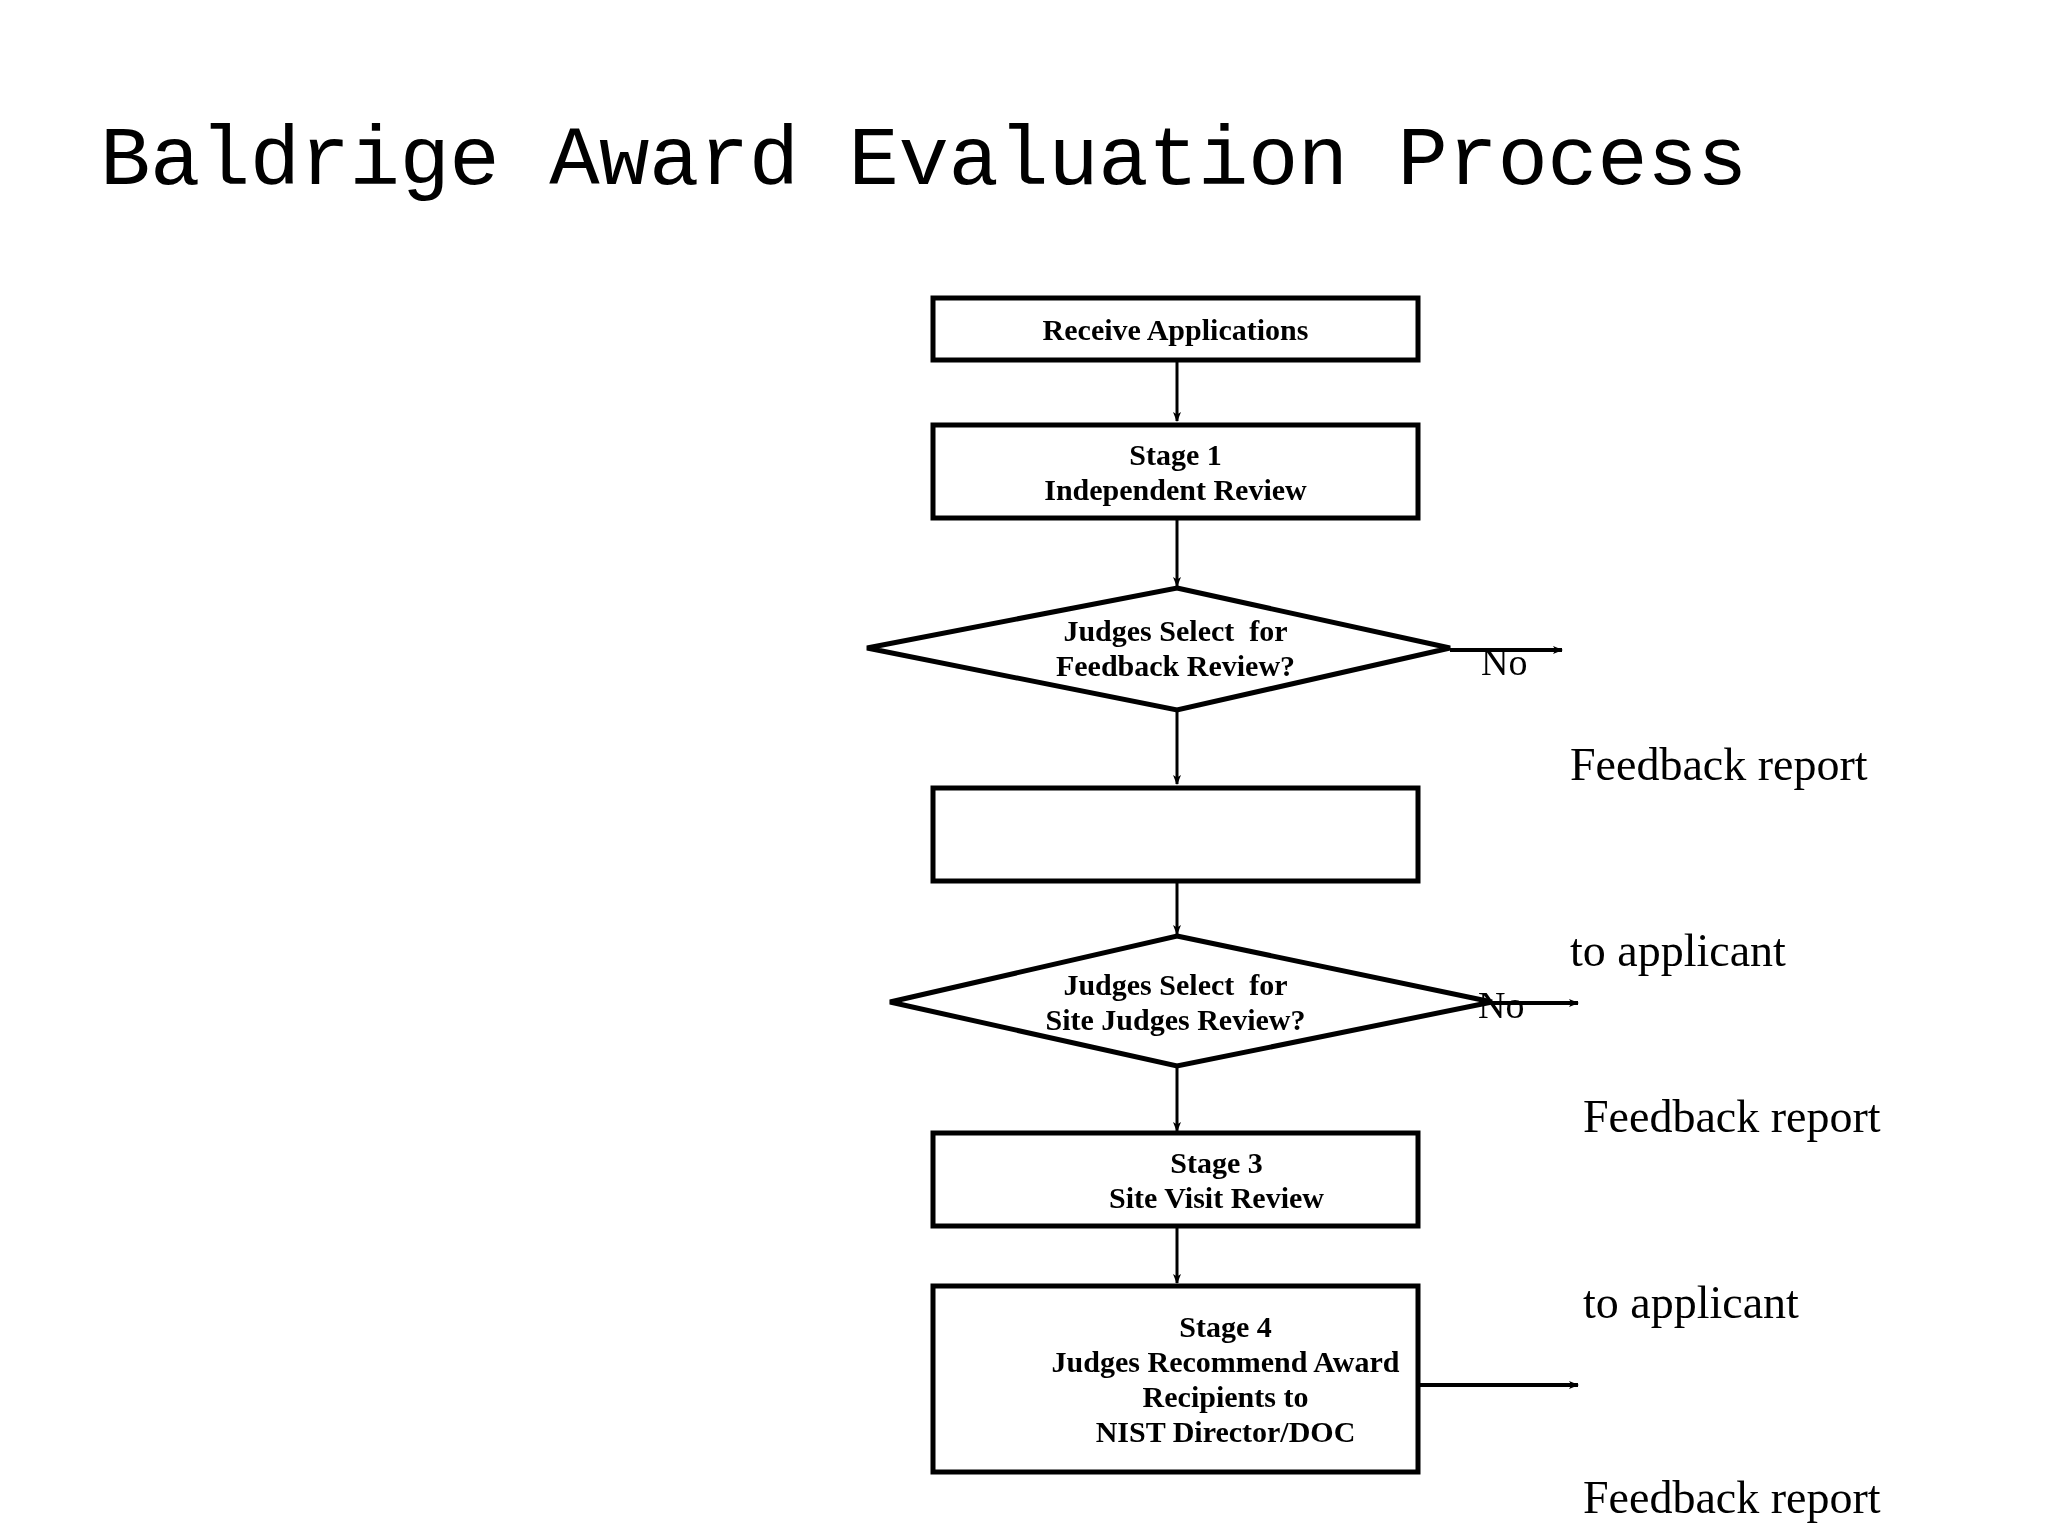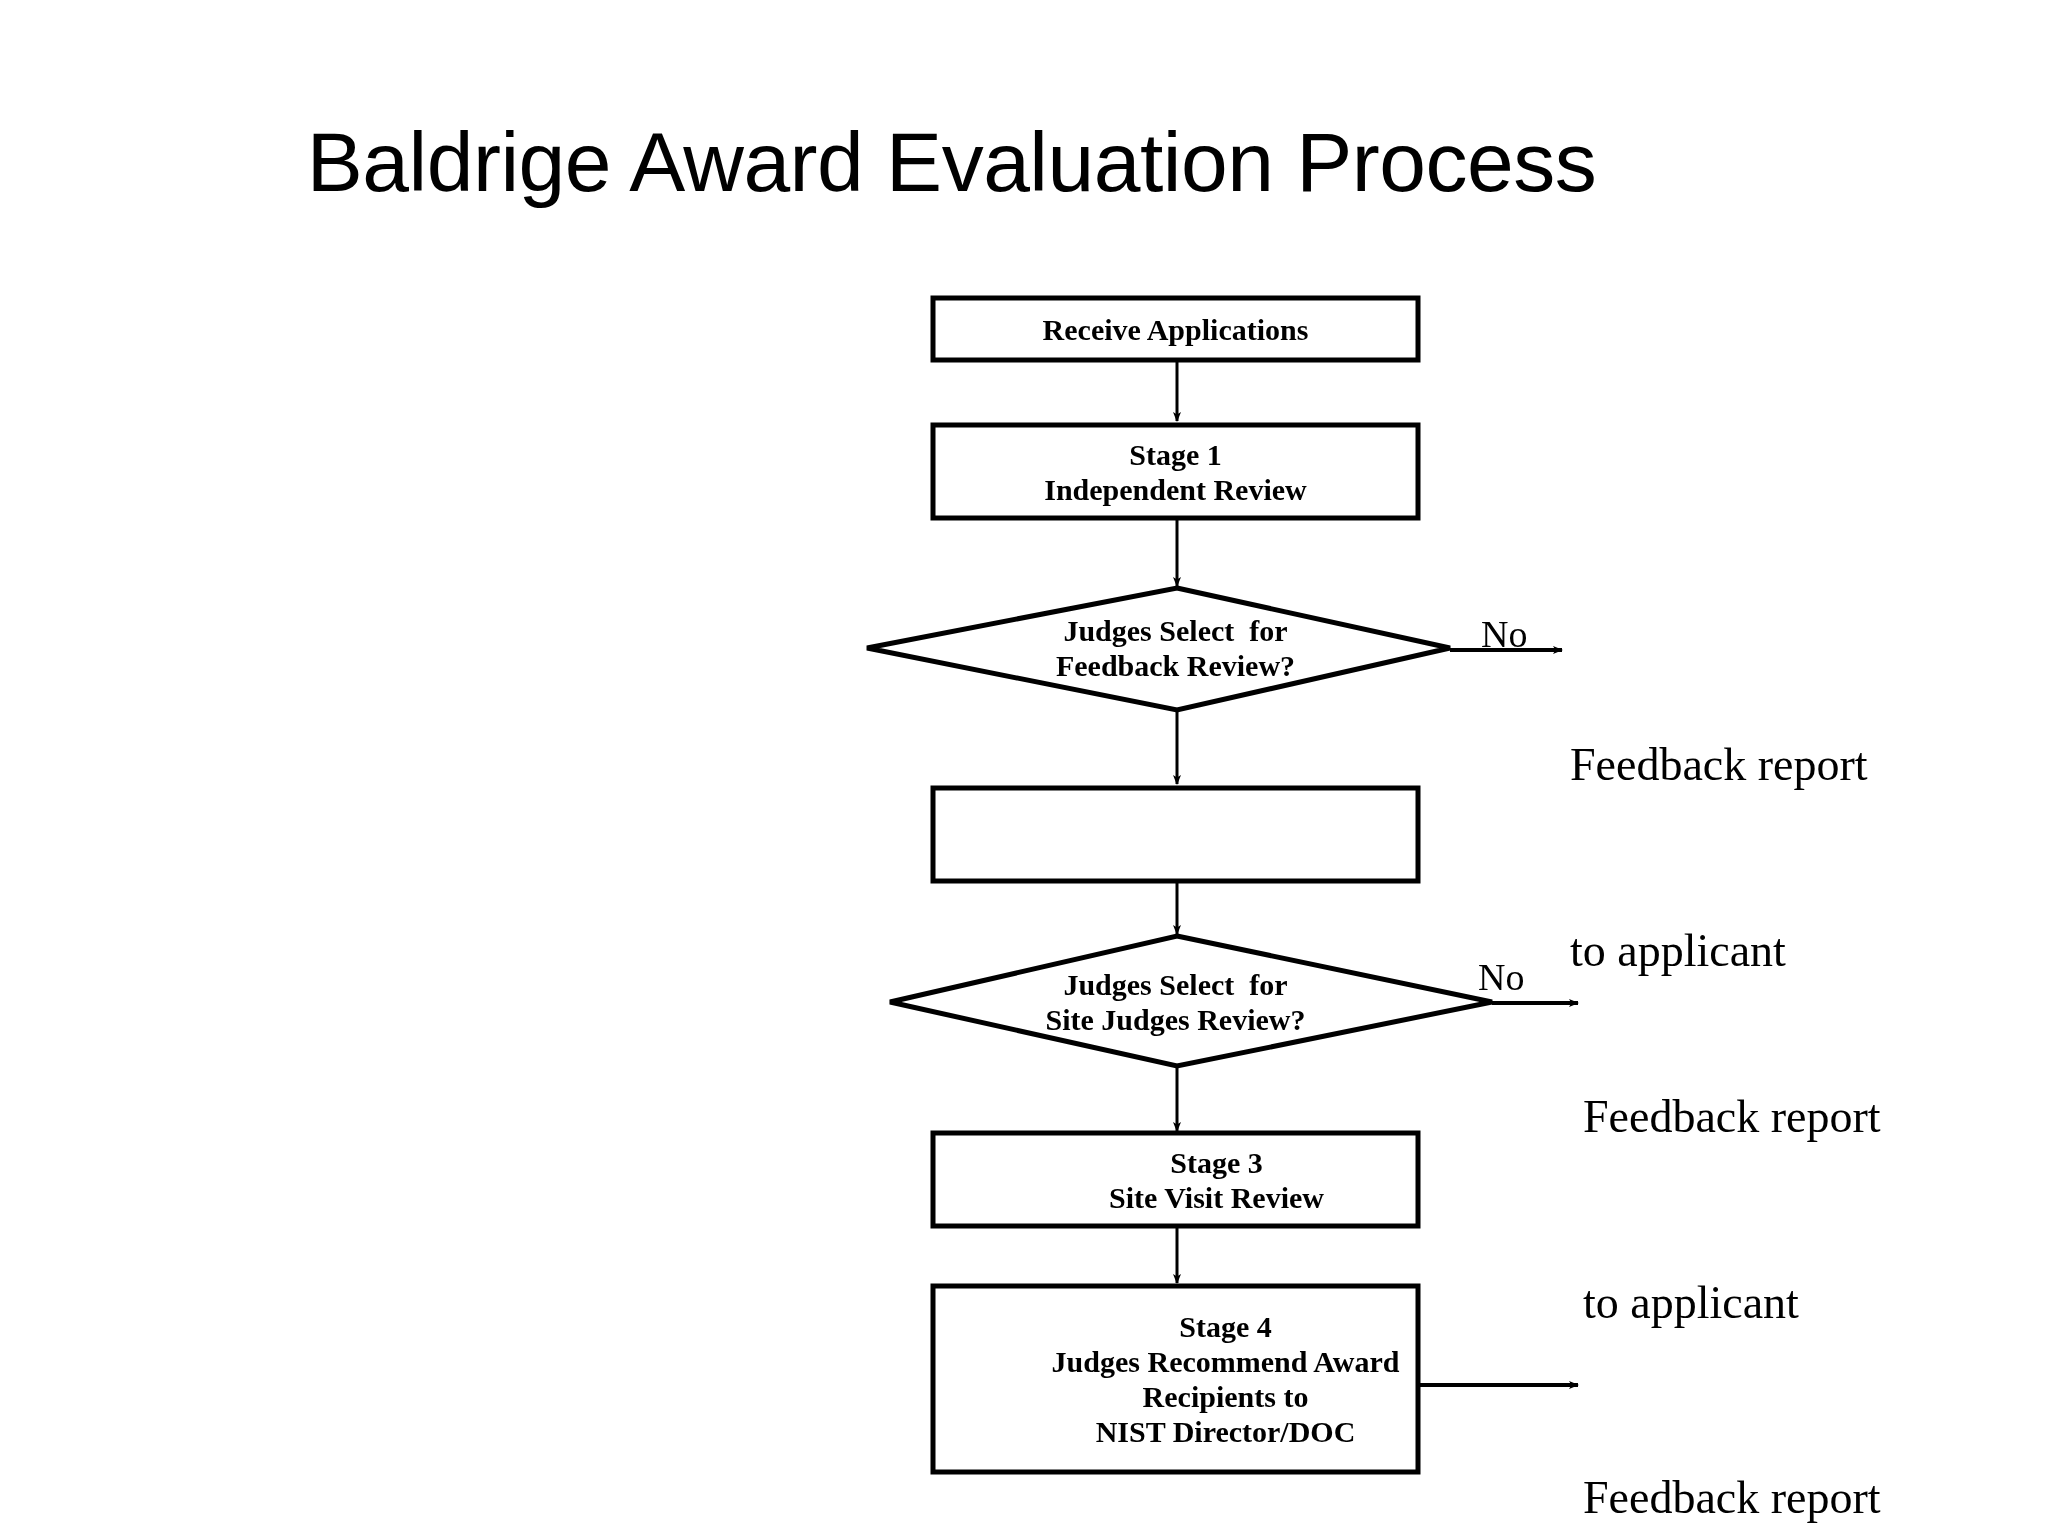--- a/index.html
+++ b/index.html
@@ -22,28 +22,27 @@
     background: #ffffff;
   }
 
   
   .slide-title {
     position: absolute;
     left: 0;
     top: 116px;
     width: 1847px;
     text-align: center;
-    font-family: Liberation Sans, sans-serif;
+    font-family: Liberation Mono, monospace;
     font-weight: 400;
     font-size: 84px;
     line-height: 92px;
     letter-spacing: -0.5px;
     color: #000000;
     white-space: nowrap;
-    margin-left: 28px;
   }
 
   
   #diagram-svg {
     position: absolute;
     left: 0;
     top: 0;
     width: 2048px;
     height: 1536px;
   }
@@ -67,20 +66,21 @@
   .node-text .line { display: block; }
 
   .side-label {
     position: absolute;
     font-family: "Liberation Serif", "DejaVu Serif", serif;
     font-weight: 400;
     font-size: 38px;
     line-height: 44px;
     color: #000000;
     white-space: pre;
+    margin-top: 28px;
   }
   .feedback-text {
     position: absolute;
     font-family: "Liberation Serif", "DejaVu Serif", serif;
     font-weight: 400;
     font-size: 46px;
     line-height: 62px;
     color: #000000;
     white-space: pre;
   }

